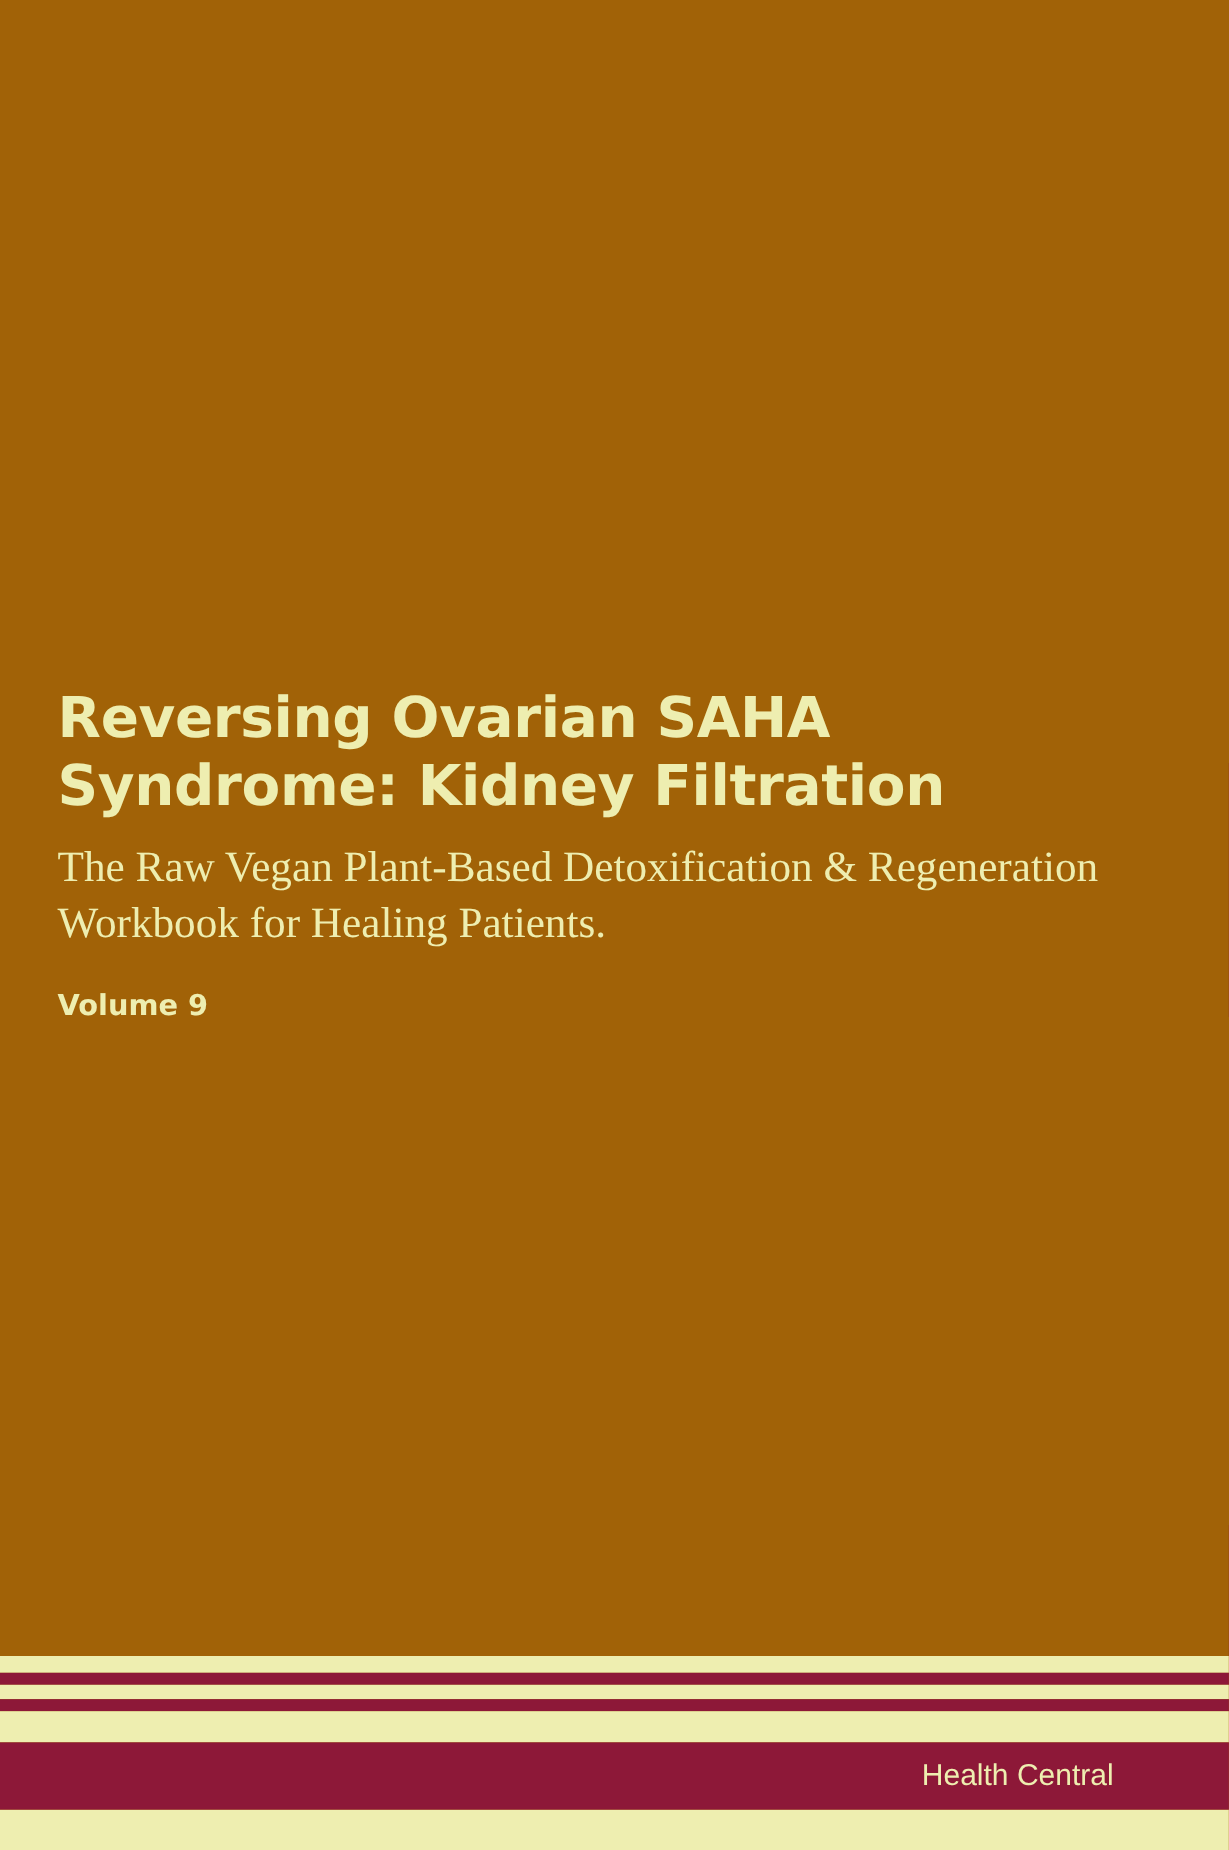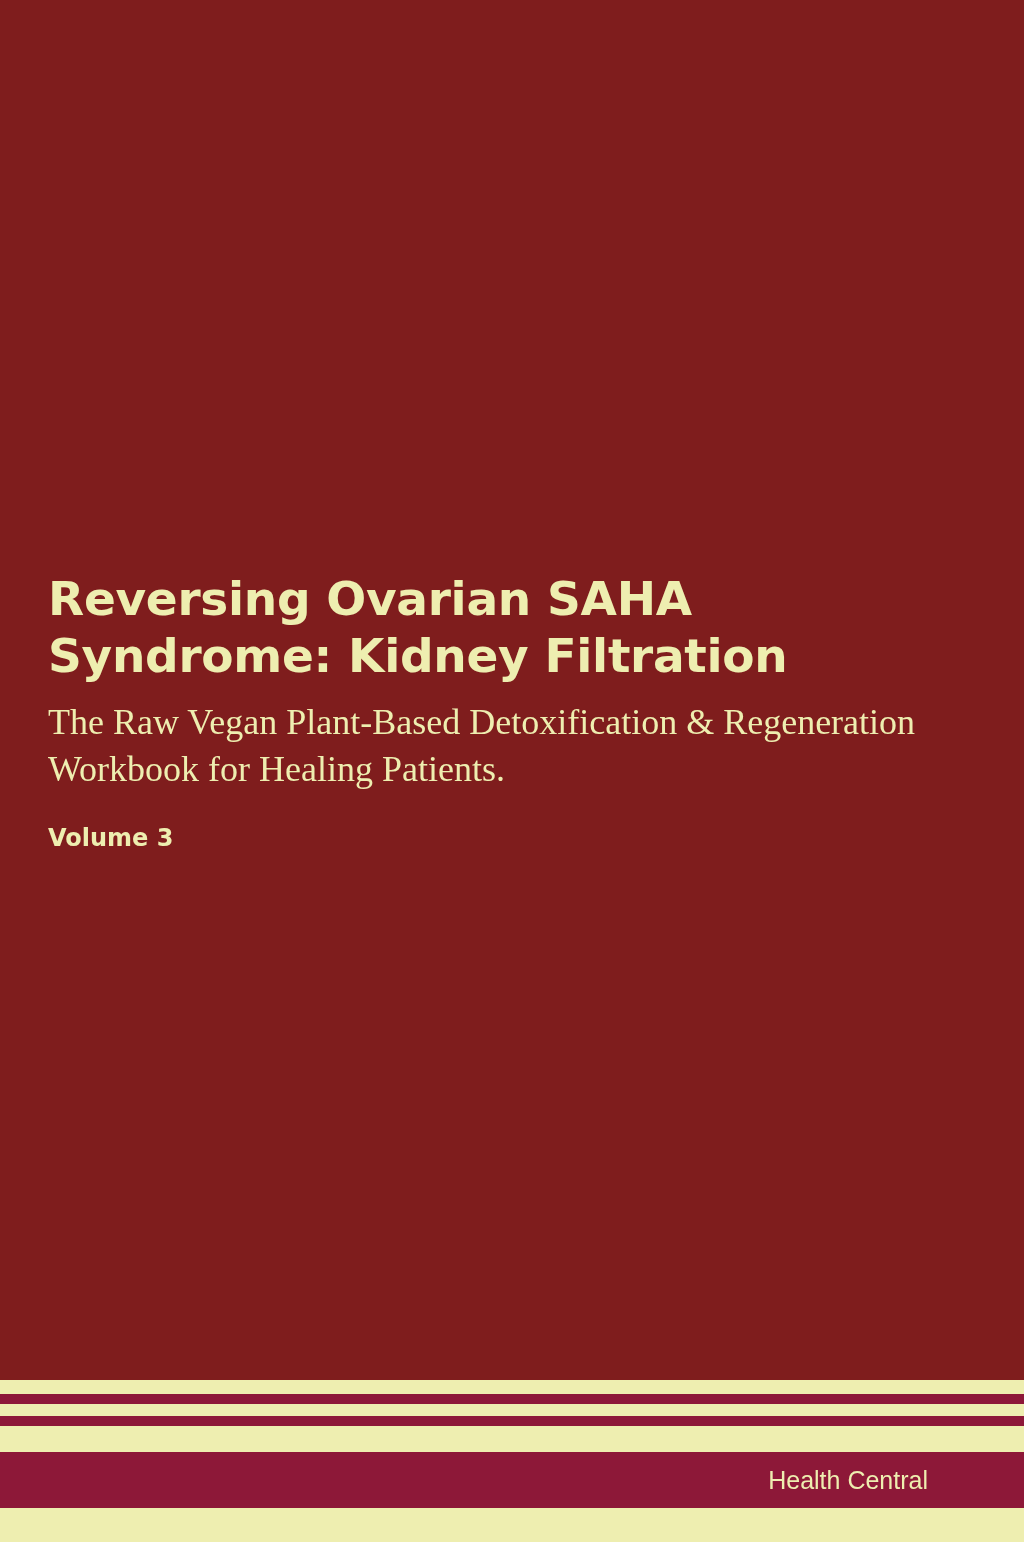--- a/index.html
+++ b/index.html
@@ -13,21 +13,21 @@
     font-family: "Liberation Sans", sans-serif;
     overflow: hidden;
     position: relative;
   }
   .cover {
     position: absolute;
     top: 0;
     left: 0;
     width: 1024px;
     height: 1542px;
-    background: #7f1d1d;
+    background: #a16207;
   }
   .text-block {
     position: absolute;
     left: 48px;
     top: 570px;
     width: 900px;
   }
   .title {
     font-family: "DejaVu Sans", sans-serif;
     font-weight: bold;
@@ -84,21 +84,21 @@
   }
 </style>
 </head>
 <body>
 
 <div class="cover">
 
   <div class="text-block">
     <h1 class="title">Reversing Ovarian SAHA Syndrome: Kidney Filtration</h1>
     <p class="subtitle">The Raw Vegan Plant-Based Detoxification &amp; Regeneration Workbook for Healing Patients.</p>
-    <p class="volume">Volume 3</p>
+    <p class="volume">Volume 9</p>
   </div>
 
   <div class="stripes">
     <div class="stripe s-cream" style="height:14px"></div>
     <div class="stripe s-maroon" style="height:10px"></div>
     <div class="stripe s-cream" style="height:12px"></div>
     <div class="stripe s-maroon" style="height:10px"></div>
     <div class="stripe s-cream" style="height:26px"></div>
     <div class="footer-bar">
       <span class="publisher">Health Central</span>

